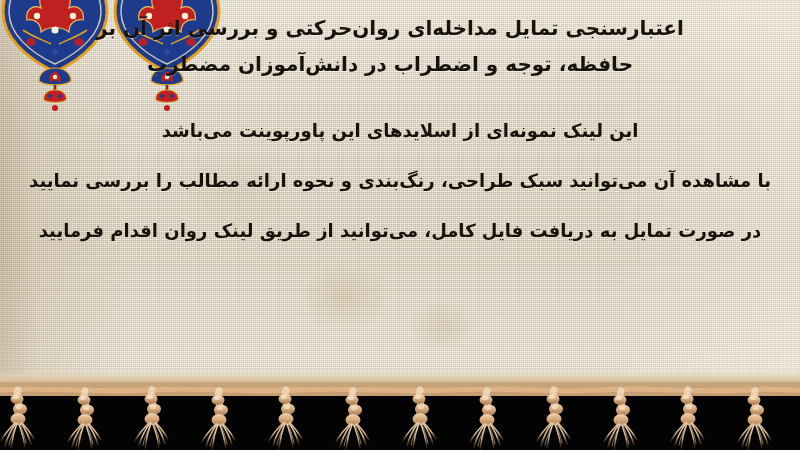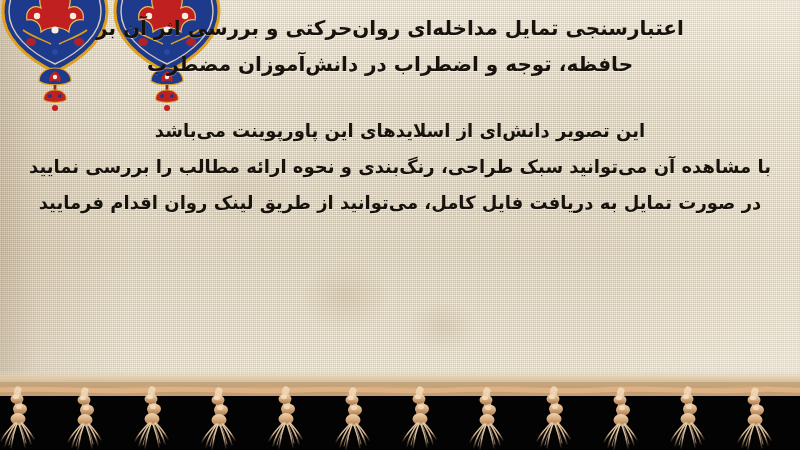--- a/index.html
+++ b/index.html
@@ -122,21 +122,21 @@
     text-align: center;
   }
   .body-line {
     color: #17120c;
     font-size: 18px;
     font-weight: 700;
     line-height: 34px;
     white-space: nowrap;
     text-shadow: 0 1px 0 rgba(255,255,255,0.28);
   }
-  .body-line.gap-before { margin-top: 2px; }
+  .body-line.gap-before { margin-top: 16px; }
 
   
   .ornaments {
     position: absolute;
     left: 0;
     top: -38px;
     width: 230px;
     height: 150px;
     pointer-events: none;
   }
@@ -234,21 +234,21 @@
   </div>
 
   <div class="text-layer">
 
     <div class="title-block">
       <div class="title-line">اعتبارسنجی تمایل مداخله‌ای روان‌حرکتی و بررسی اثر آن بر</div>
       <div class="title-line">حافظه، توجه و اضطراب در دانش‌آموزان مضطرب</div>
     </div>
 
     <div class="body-block">
-      <div class="body-line">این تصویر دانش‌ای از اسلایدهای این پاورپوینت می‌باشد</div>
+      <div class="body-line">این لینک نمونه‌ای از اسلایدهای این پاورپوینت می‌باشد</div>
       <div class="body-line gap-before">با مشاهده آن می‌توانید سبک طراحی، رنگ‌بندی و نحوه ارائه مطالب را بررسی نمایید</div>
       <div class="body-line gap-before">در صورت تمایل به دریافت فایل کامل، می‌توانید از طریق لینک روان اقدام فرمایید</div>
     </div>
 
   </div>
 
   <div class="fringe-band">
     <div class="black-field"></div>
     <svg width="800" height="90" viewBox="0 0 800 90" xmlns="http://www.w3.org/2000/svg" style="position:absolute;left:0;top:0;">
       <defs>

